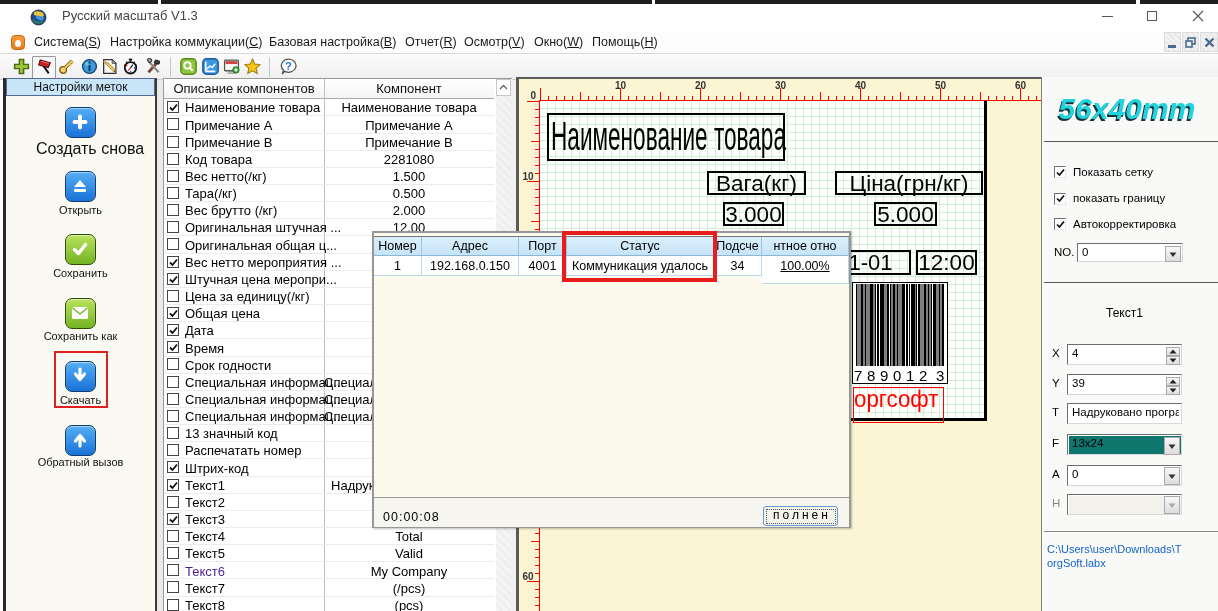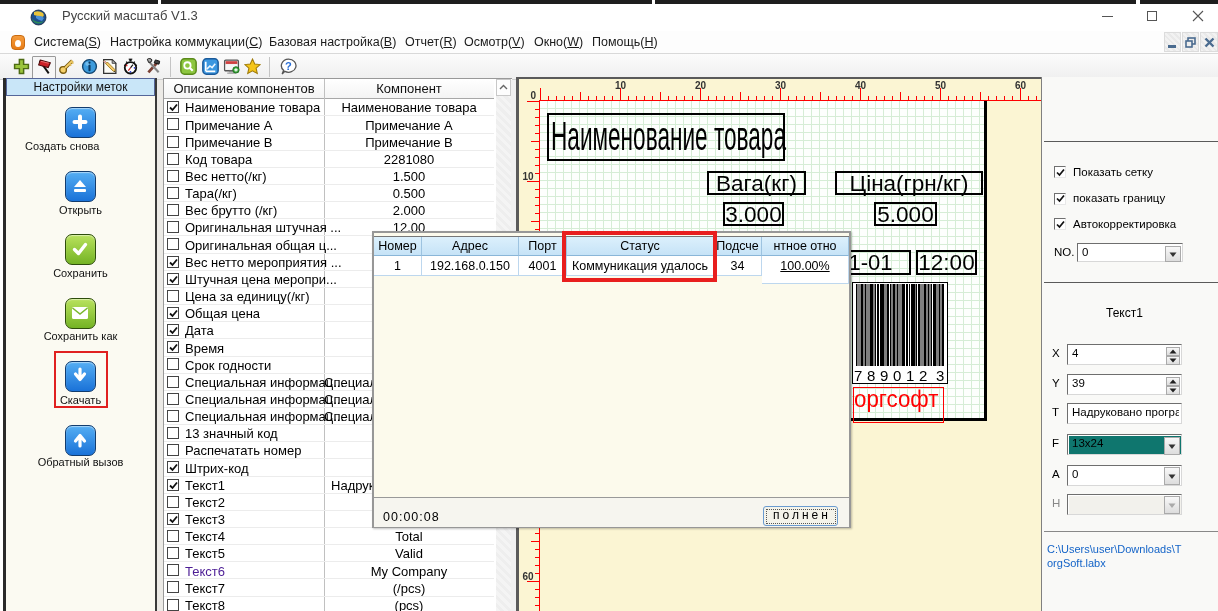--- a/index.html
+++ b/index.html
@@ -137,21 +137,21 @@
 <div class="abs" style="left:0;top:80px;width:3px;height:531px;background:#fff;"></div>
 <div class="abs" style="left:3px;top:78px;width:3px;height:533px;background:#2b2b2b;"></div>
 <div class="abs" style="left:6px;top:78px;width:149px;height:533px;background:#fbfaf2;"></div>
 <div class="abs" style="left:155px;top:78px;width:2px;height:533px;background:#3a3a3a;"></div>
 <div class="abs" style="left:6px;top:78px;width:149px;height:18px;background:#c9e6f8;border:1px solid #569;text-align:center;font-size:12px;color:#111;line-height:17px;">Настройки меток</div>
 <div class="abs" style="left:65px;top:107px;width:31px;height:31px;border-radius:7px;background:linear-gradient(#55aef3,#1a72d8);border:1.6px solid #123c6e;box-shadow:inset 0 1px 1px rgba(255,255,255,.5);">
       <svg class="abs" style="left:6px;top:6px" width="16" height="16" viewBox="0 0 16 16">
         <path d="M8 2.5 V13.5 M2.5 8 H13.5" stroke="#fff" stroke-width="4" stroke-linecap="round"></path>
       </svg>
     </div>
-<div class="abs" style="left:6px;top:140px;width:149px;font-size:11px;color:#111;padding-left:19px;">Создать снова</div>
+<div class="abs" style="left:6px;top:140px;width:149px;text-align:center;font-size:16px;color:#111;padding-left:19px;">Создать снова</div>
 <div class="abs" style="left:65px;top:171px;width:31px;height:31px;border-radius:7px;background:linear-gradient(#55aef3,#1a72d8);border:1.6px solid #123c6e;box-shadow:inset 0 1px 1px rgba(255,255,255,.5);">
       <svg class="abs" style="left:6px;top:6px" width="16" height="16" viewBox="0 0 16 16">
         <path d="M8 2 L14 9 H2 Z" fill="#fff"></path>
         <rect x="2" y="11" width="12" height="3" rx="1" fill="#fff"></rect>
       </svg>
     </div>
 <div class="abs" style="left:6px;top:204px;width:149px;text-align:center;font-size:11px;color:#111;">Открыть</div>
 <div class="abs" style="left:65px;top:234px;width:31px;height:31px;border-radius:7px;background:linear-gradient(#b9e25d,#74b324);border:1.6px solid #2e4d0c;box-shadow:inset 0 1px 1px rgba(255,255,255,.5);">
       <svg class="abs" style="left:5px;top:5px" width="18" height="18" viewBox="0 0 18 18">
         <path d="M3.5 9.5 L7.5 13.5 L14.5 4.5" stroke="#fff" stroke-width="3.4" fill="none" stroke-linecap="round" stroke-linejoin="round"></path>
@@ -421,20 +421,21 @@
       <div class="abs" style="left:27px;top:84px;font-size:15px;color:#000;">9</div>
       <div class="abs" style="left:40px;top:84px;font-size:15px;color:#000;">0</div>
       <div class="abs" style="left:53px;top:84px;font-size:15px;color:#000;">1</div>
       <div class="abs" style="left:66px;top:84px;font-size:15px;color:#000;">2</div>
       <div class="abs" style="left:83px;top:84px;font-size:15px;color:#000;">3</div>
 </div>
 <div class="abs" style="left:853px;top:387px;width:91px;height:36px;border:1.4px solid #f00;">
 <div style="font-size:24px;line-height:22px;color:#f00;letter-spacing:0px;transform:scaleX(0.93);transform-origin:0 0;">оргсофт</div>
     </div>
 <div class="abs" style="left:1041px;top:77px;width:177px;height:534px;background:#f9f9f7;border-left:1.6px solid #808080;"></div>
+<div class="abs" style="left:1047px;top:92px;width:160px;font-size:30px;font-weight:bold;font-style:italic;color:#21d3dc;text-align:center;text-shadow:-1.5px 1.5px 0 #16323a;">56x40mm</div>
 <div class="abs" style="left:1044px;top:140.5px;width:174px;height:1.8px;background:#5a5a5a;"></div>
 <div class="abs" style="left:1054px;top:166px;width:12px;height:12px;background:#fff;border-top:1.4px solid #707070;border-left:1.4px solid #707070;border-bottom:1.4px solid #e8e8e8;border-right:1.4px solid #e8e8e8;">
       <svg width="9" height="9" viewBox="0 0 9 9" style="position:absolute;left:0.5px;top:0.5px;">
         <path d="M1 4.5 L3.5 7 L8 1.5" stroke="#111" stroke-width="1.7" fill="none"></path>
       </svg>
     </div>
 <div class="abs" style="left:1073px;top:165.5px;font-size:11.5px;color:#000;">Показать сетку</div>
 <div class="abs" style="left:1054px;top:192.5px;width:12px;height:12px;background:#fff;border-top:1.4px solid #707070;border-left:1.4px solid #707070;border-bottom:1.4px solid #e8e8e8;border-right:1.4px solid #e8e8e8;">
       <svg width="9" height="9" viewBox="0 0 9 9" style="position:absolute;left:0.5px;top:0.5px;">
         <path d="M1 4.5 L3.5 7 L8 1.5" stroke="#111" stroke-width="1.7" fill="none"></path>

